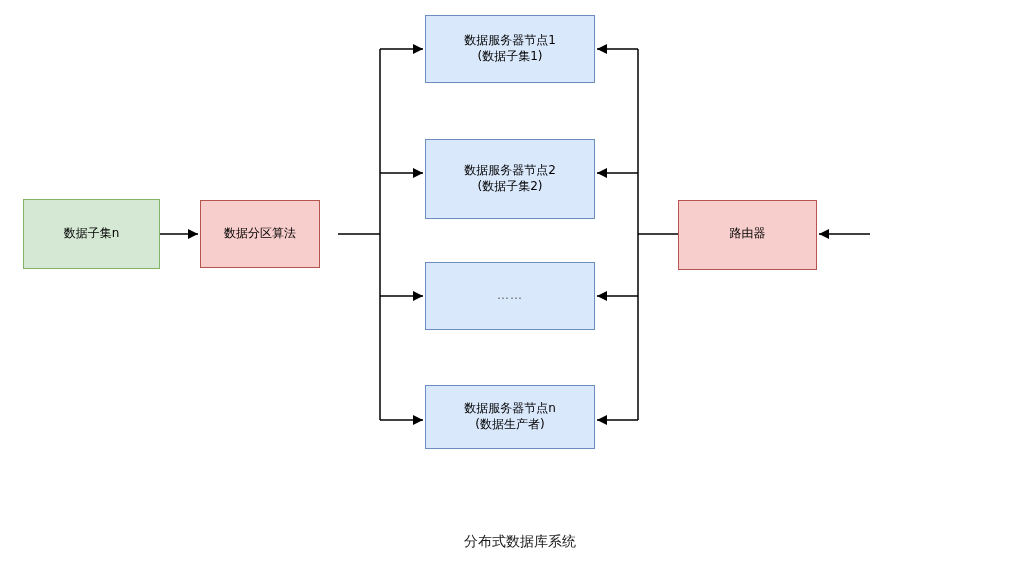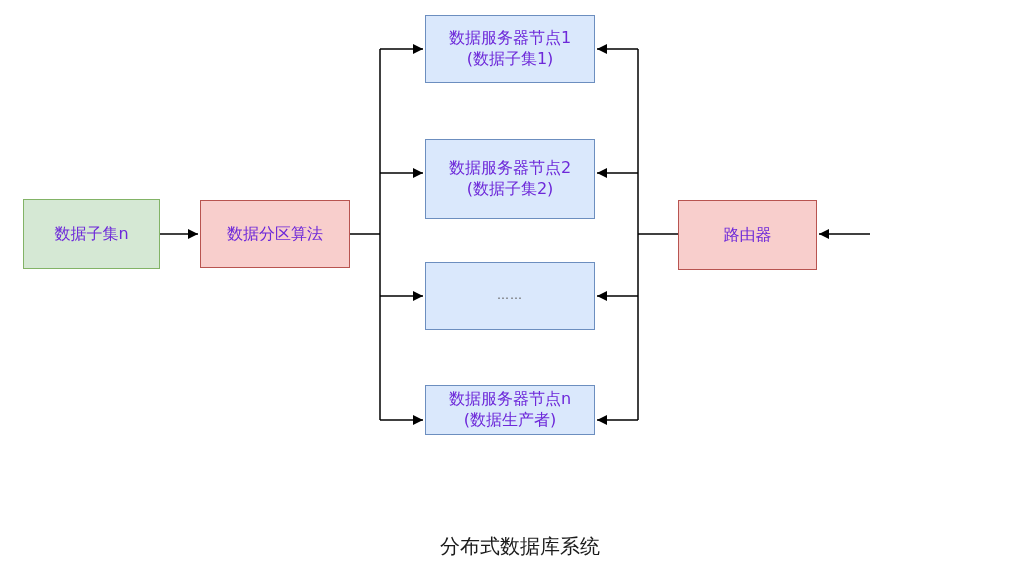--- a/index.html
+++ b/index.html
@@ -17,34 +17,34 @@
     width: 1029px; height: 567px;
   }
   .node {
     position: absolute;
     box-sizing: border-box;
     display: flex;
     flex-direction: column;
     align-items: center;
     justify-content: center;
     text-align: center;
-    font-size: 16px;
+    font-size: 12px;
     line-height: 1.3;
-    color: #6d28d9;
+    color: #000000;
   }
   .node.green { background: #d5e8d4; border: 1px solid #82b366; }
   .node.red   { background: #f8cecc; border: 1px solid #b85450; }
   .node.blue  { background: #dae8fc; border: 1px solid #6c8ebf; }
   .node.ellipsis-node { font-size: 12px; color: #666666; letter-spacing: 1px; }
   .caption {
     position: absolute;
     left: 380px; top: 533px;
     width: 280px;
     text-align: center;
-    font-size: 20px;
+    font-size: 14px;
     color: #1a1a1a;
   }
 </style>
 </head>
 <body>
 
 <div class="canvas">
 
   <svg class="connectors" viewBox="0 0 1029 567" xmlns="http://www.w3.org/2000/svg">
     <defs>
@@ -73,43 +73,43 @@
       <path d="M638,420 L597,420" marker-end="url(#arrow)"></path>
 
       <path d="M870,234 L819,234" marker-end="url(#arrow)"></path>
     </g>
   </svg>
 
   <div class="node green" style="left:23px; top:199px; width:137px; height:70px;">
     <span>数据子集n</span>
   </div>
 
-  <div class="node red" style="left:200px; top:200px; width:150px; height:68px;">
+  <div class="node red" style="left:200px; top:200px; width:120px; height:68px;">
     <span>数据分区算法</span>
   </div>
 
   <div class="node blue" style="left:425px; top:15px; width:170px; height:68px;">
     <span>数据服务器节点1</span>
     <span>(数据子集1)</span>
   </div>
 
   <div class="node blue" style="left:425px; top:139px; width:170px; height:80px;">
     <span>数据服务器节点2</span>
     <span>(数据子集2)</span>
   </div>
 
   <div class="node blue ellipsis-node" style="left:425px; top:262px; width:170px; height:68px;">
     <span>……</span>
   </div>
 
-  <div class="node blue" style="left:425px; top:385px; width:170px; height:50px;">
+  <div class="node blue" style="left:425px; top:385px; width:170px; height:64px;">
     <span>数据服务器节点n</span>
     <span>(数据生产者)</span>
   </div>
 
-  <div class="node red" style="left:678px; top:200px; width:139px; height:70px;">
+  <div class="node red" style="left:678px; top:200px; width:139px; height:70px;font-family:Liberation Mono, monospace;">
     <span>路由器</span>
   </div>
 
 
   <div class="caption">分布式数据库系统</div>
 
 </div>
 
 </body></html>

